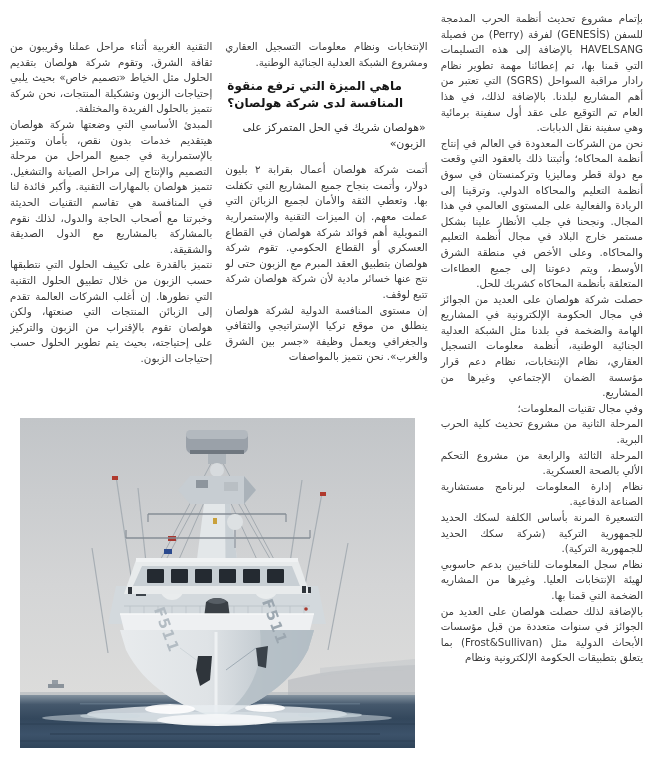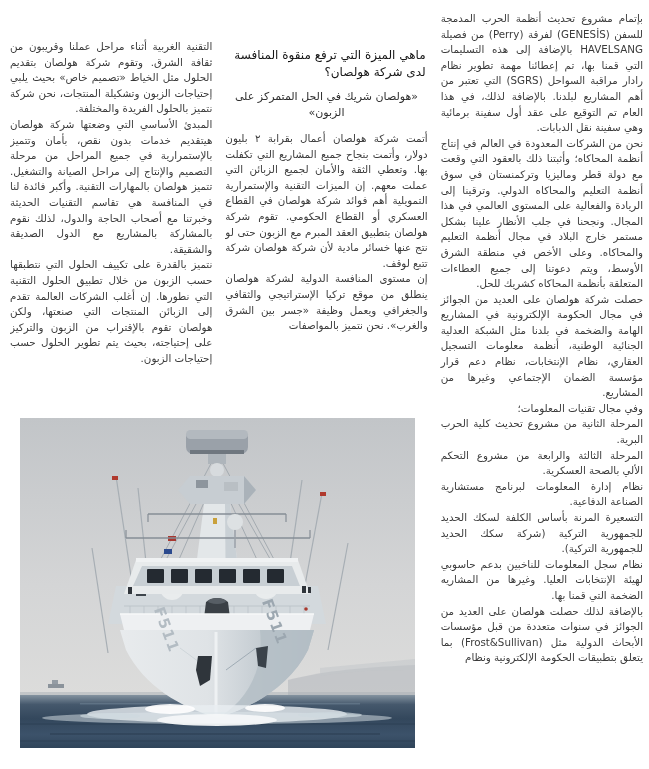--- a/index.html
+++ b/index.html
@@ -9,25 +9,25 @@
   }
   .columns{
     position:absolute;top:11px;right:6px;left:10px;bottom:0;
     display:grid;grid-template-columns:1fr 1fr 1fr;column-gap:13px;
   }
   .col{font-size:10.3px;line-height:15.6px;text-align:justify;}
   .col p{margin:0;}
   .plist{display:contents;}
   .col-middle,.col-left{max-height:404px;overflow:hidden;margin-top:28px;}
   .heading{
-    font-weight:400;color:#151515;font-size:12px;line-height:16.5px;
-    text-align:right;margin:8px 2px 9px !important;
+    font-weight:700;color:#151515;font-size:12px;line-height:16.5px;
+    text-align:left;margin:8px 2px 9px !important;
   }
   .quote{
-    font-size:11px;line-height:15.5px;color:#2e2e2e;text-align:center;
+    font-size:11px;line-height:15.5px;color:#2e2e2e;text-align:right;
     margin:0 2px 11px !important;
   }
   .photo{
     position:absolute;left:20px;top:418px;width:395px;height:330px;margin:0;
     overflow:hidden;background:#ccced0;
   }
   .photo svg{display:block;}
 </style>
 </head>
 <body>
@@ -36,20 +36,21 @@
 
   <div class="columns">
 
     <section class="col col-right">
       <div class="plist">
         
       <p class="para">بإتمام مشروع تحديث أنظمة الحرب المدمجة للسفن (GENESİS) لفرقة (Perry) من فصيلة HAVELSANG بالإضافة إلى هذه التسليمات التي قمنا بها، تم إعطائنا مهمة تطوير نظام رادار مراقبة السواحل (SGRS) التي تعتبر من أهم المشاريع لبلدنا. بالإضافة لذلك، في هذا العام تم التوقيع على عقد أول سفينة برمائية وهي سفينة نقل الدبابات.</p><p class="para">نحن من الشركات المعدودة في العالم في إنتاج أنظمة المحاكاه؛ وأثبتنا ذلك بالعقود التي وقعت مع دولة قطر وماليزيا وتركمنستان في سوق أنظمة التعليم والمحاكاه الدولي. وترقينا إلى الريادة والفعالية على المستوى العالمي في هذا المجال. ونجحنا في جلب الأنظار علينا بشكل مستمر خارج البلاد في مجال أنظمة التعليم والمحاكاه. وعلى الأخص في منطقة الشرق الأوسط، ويتم دعوتنا إلى جميع العطاءات المتعلقة بأنظمة المحاكاه كشريك للحل.</p><p class="para">حصلت شركة هولصان على العديد من الجوائز في مجال الحكومة الإلكترونية في المشاريع الهامة والضخمة في بلدنا مثل الشبكة العدلية الجنائية الوطنية، أنظمة معلومات التسجيل العقاري، نظام الإنتخابات، نظام دعم قرار مؤسسة الضمان الإجتماعي وغيرها من المشاريع.</p><p class="para">وفي مجال تقنيات المعلومات؛</p><p class="para">المرحلة الثانية من مشروع تحديث كلية الحرب البرية.</p><p class="para">المرحلة الثالثة والرابعة من مشروع التحكم الألي بالصحة العسكرية.</p><p class="para">نظام إدارة المعلومات لبرنامج مستشارية الصناعة الدفاعية.</p><p class="para">التسعيرة المرنة بأساس الكلفة لسكك الحديد للجمهورية التركية (شركة سكك الحديد للجمهورية التركية).</p><p class="para">نظام سجل المعلومات للناخبين بدعم حاسوبي لهيئة الإنتخابات العليا. وغيرها من المشاريه الضخمة التي قمنا بها.</p><p class="para">بالإضافة لذلك حصلت هولصان على العديد من الجوائز في سنوات متعددة من قبل مؤسسات الأبحاث الدولية مثل (Frost&amp;Sullivan) بما يتعلق بتطبيقات الحكومة الإلكترونية ونظام</p></div>
     </section>
 
     <section class="col col-middle">
+      <p class="para">الإنتخابات ونظام معلومات التسجيل العقاري ومشروع الشبكة العدلية الجنائية الوطنية.</p>
       <h2 class="heading">ماهي الميزة التي ترفع منقوة المنافسة لدى شركة هولصان؟</h2>
       <p class="quote">«هولصان شريك في الحل المتمركز على الزبون»</p>
       <div class="plist">
         
       <p class="para">أتمت شركة هولصان أعمال بقرابة ٢ بليون دولار، وأتمت بنجاح جميع المشاريع التي تكفلت بها. وتعطي الثقة والأمان لجميع الزبائن التي عملت معهم. إن الميزات التقنية والإستمرارية التمويلية أهم فوائد شركة هولصان في القطاع العسكري أو القطاع الحكومي. تقوم شركة هولصان بتطبيق العقد المبرم مع الزبون حتى لو نتج عنها خسائر مادية لأن شركة هولصان شركة تتبع لوقف.</p><p class="para">إن مستوى المنافسة الدولية لشركة هولصان ينطلق من موقع تركيا الإستراتيجي والثقافي والجغرافي ويعمل وظيفة «جسر بين الشرق والغرب». نحن نتميز بالمواصفات</p></div>
     </section>
 
     <section class="col col-left">
       <div class="plist">
         

